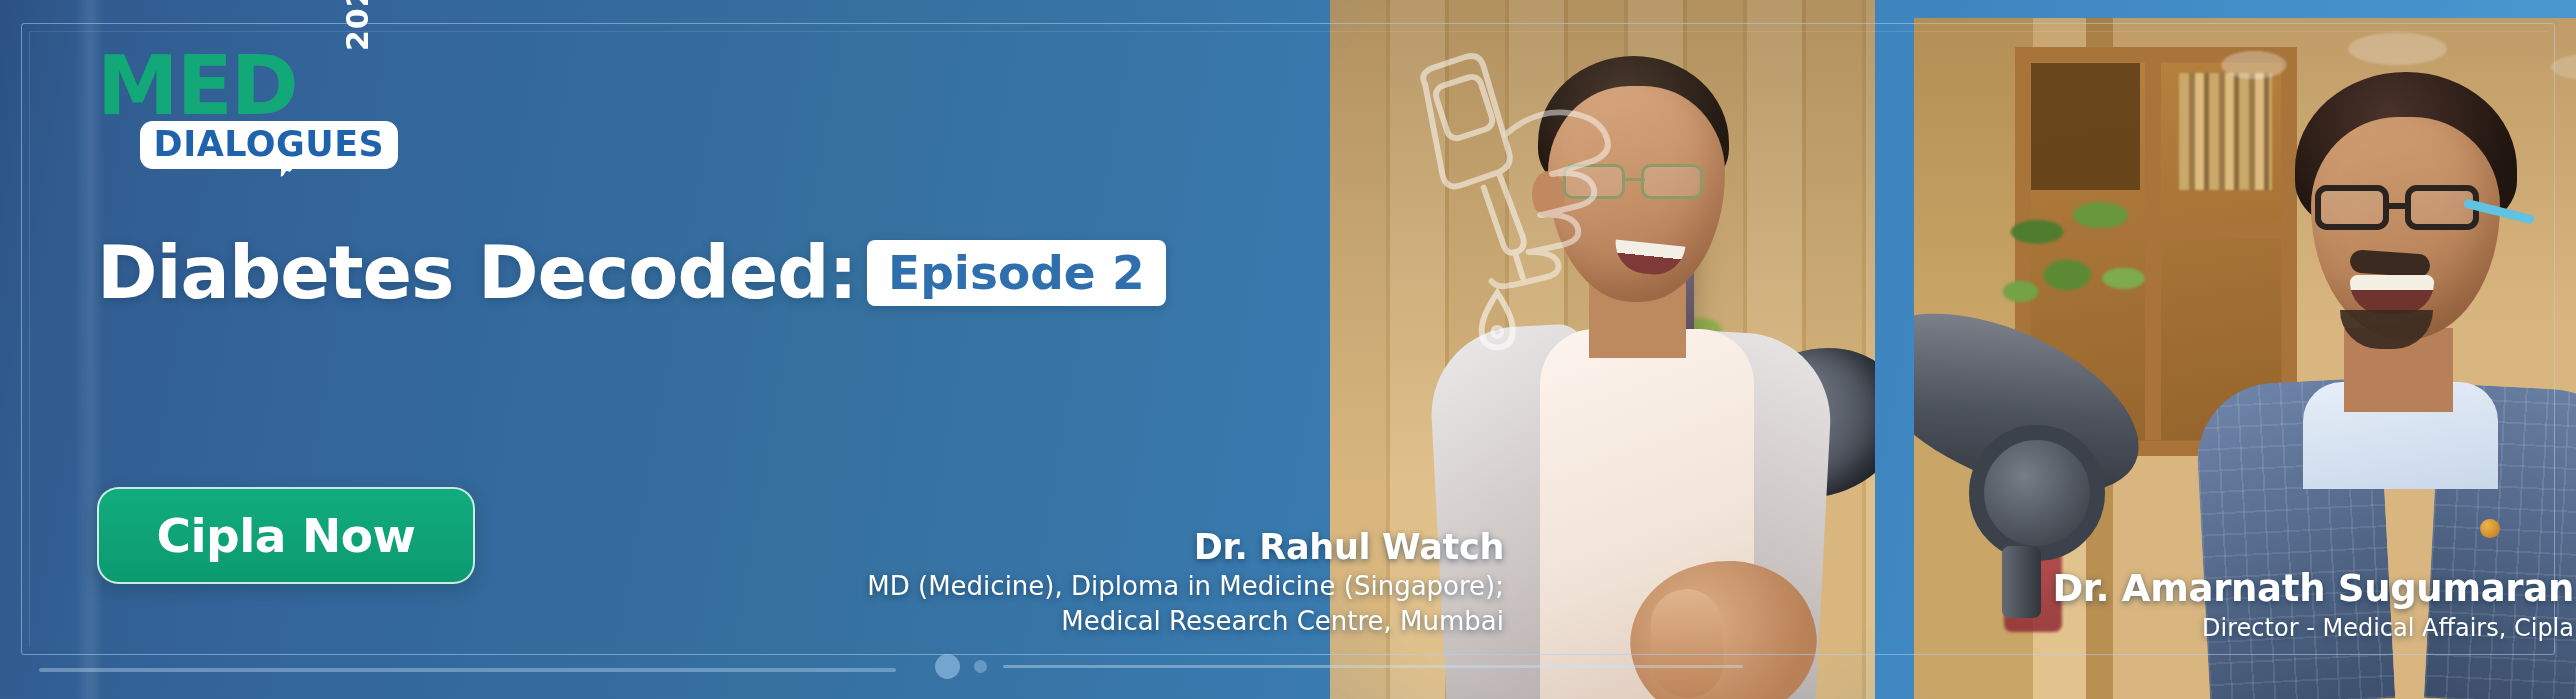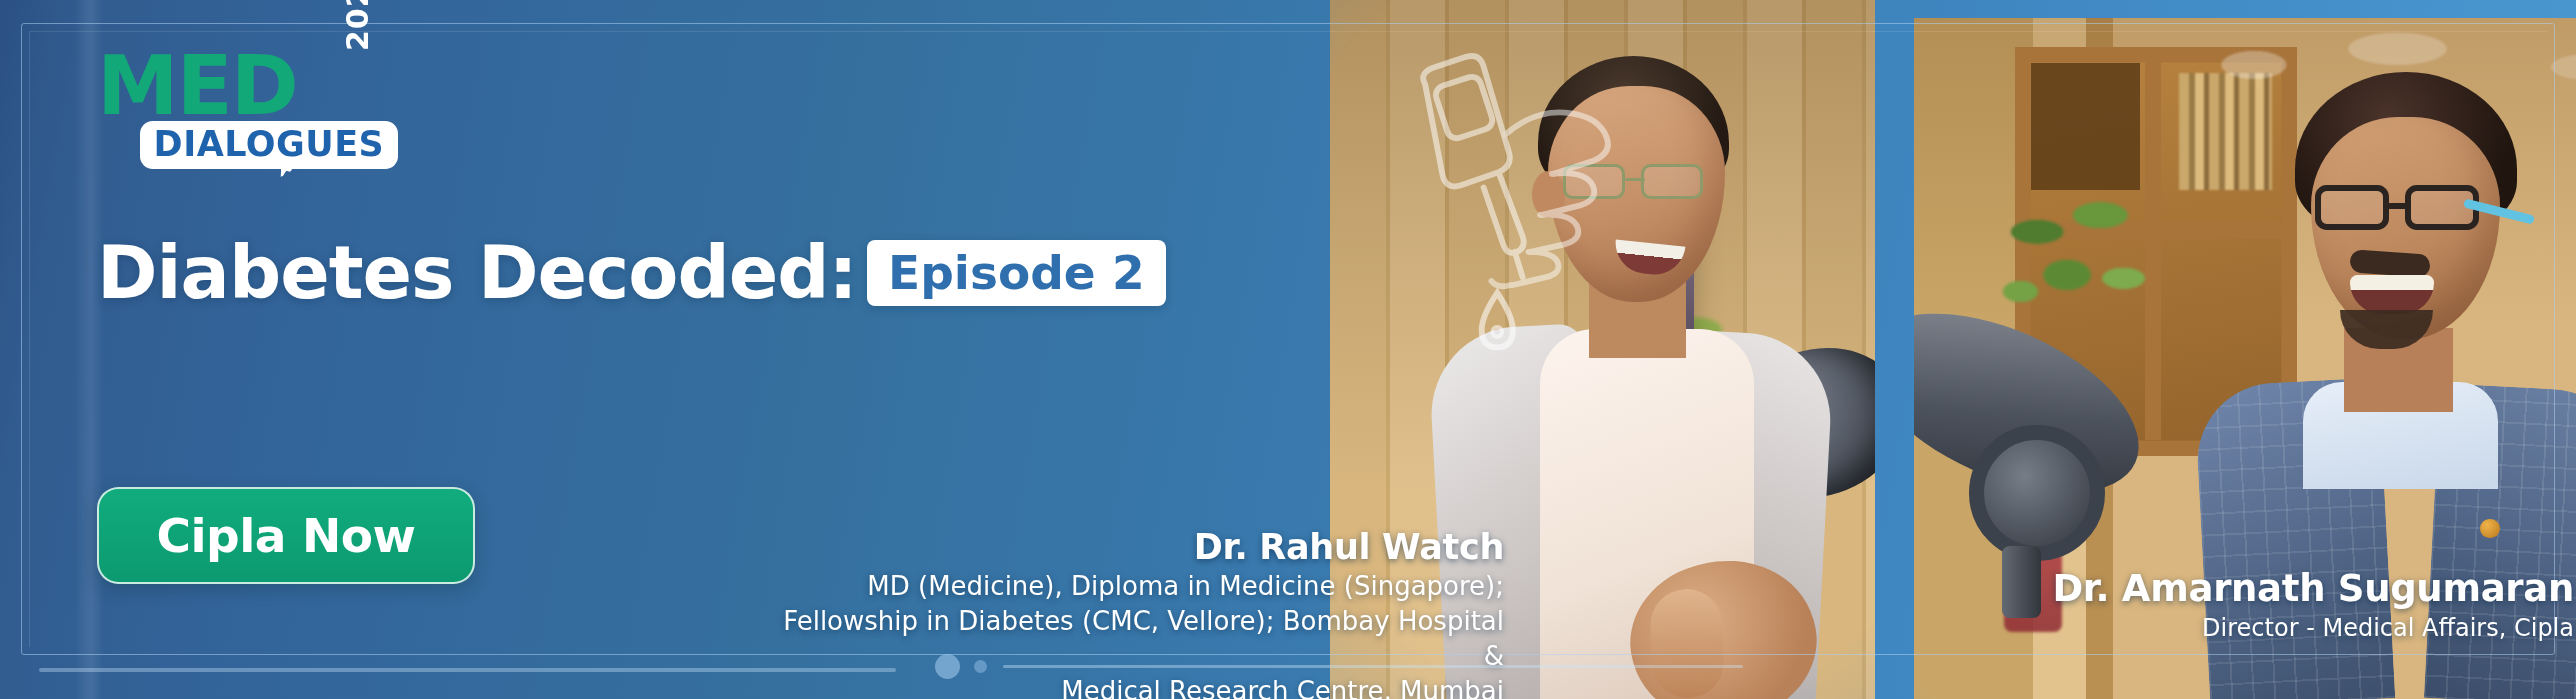--- a/index.html
+++ b/index.html
@@ -532,21 +532,20 @@
       </g>
       <path d="M110 248 Q126 272 126 286 Q126 304 110 304 Q94 304 94 286 Q94 272 110 248 Z" fill="none" stroke="#ffffff" stroke-width="6" opacity=".9"></path>
       <circle cx="110" cy="288" r="5" fill="none" stroke="#ffffff" stroke-width="4" opacity=".9"></circle>
     </svg>
 
   </div>
 
   <div class="cap cap-a">
     <div class="nm">Dr. Rahul Watch</div>
     <div class="cr">MD (Medicine), Diploma in Medicine (Singapore);</div>
-    <div class="cr">Fellowship in Diabetes (CMC, Vellore); Bombay Hospital &amp;</div>
     <div class="cr">Medical Research Centre, Mumbai</div>
   </div>
 
   <div class="cap cap-b">
     <div class="nm">Dr. Amarnath Sugumaran</div>
     <div class="cr">Director - Medical Affairs, Cipla</div>
   </div>
 
   <div class="frame"></div>
   <div class="frame-hi"></div>

